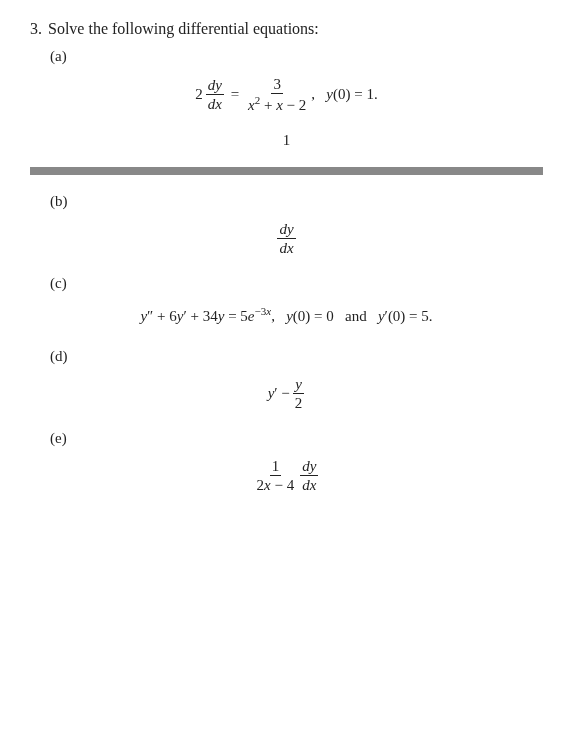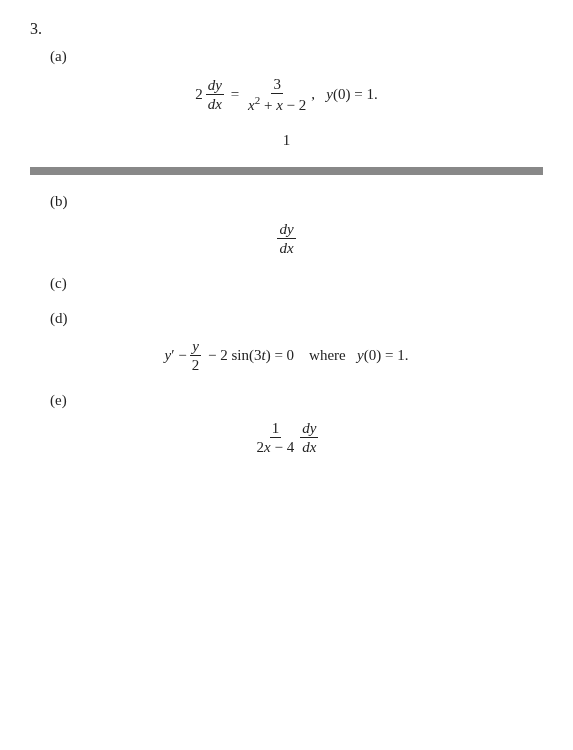--- a/index.html
+++ b/index.html
@@ -79,20 +79,21 @@
       font-size: 11px;
     }
 
     .italic { font-style: italic; }
   </style>
 </head>
 <body>
 
 <div style="display:flex; gap:6px; align-items:baseline; margin-bottom:8px;">
   <span>3.</span>
+  <span>Solve the following differential equations:</span>
 </div>
 
 <div class="part-row">
   <div class="part-label">(a)</div>
   <div class="equation-block">
     <span class="math-line">
       <span>2</span>
       <span class="frac">
         <span class="num italic">dy</span>
         <span class="den italic">dx</span>
@@ -120,32 +121,38 @@
         <span class="frac">
           <span class="num italic">dy</span>
           <span class="den italic">dx</span>
         </span>
       </span>
     </div>
   </div>
 
   <div class="part-row">
     <div class="part-label">(c)</div>
+    <div class="equation-block">
+      <span class="math-line">
+        <span>
+          <span class="italic">y</span>″ + 6<span class="italic">y</span>′ + 34<span class="italic">y</span> = 5<span class="italic">e</span><sup>−3<span class="italic">x</span></sup>,&nbsp;&nbsp;&nbsp;<span class="italic">y</span>(0) = 0&nbsp;&nbsp; and &nbsp;&nbsp;<span class="italic">y</span>′(0) = 5.
+        </span>
+      </span>
+    </div>
   </div>
 
   <div class="part-row">
     <div class="part-label">(d)</div>
     <div class="equation-block">
       <span class="math-line">
         <span><span class="italic">y</span>′ −</span>
         <span class="frac">
           <span class="num italic">y</span>
           <span class="den">2</span>
         </span>
-        <span>&nbsp;− 2 sin(3<span class="italic">t</span>) = 0 &nbsp;&nbsp; where &nbsp;&nbsp;<span class="italic">y</span>(0) = 1.</span>
       </span>
     </div>
   </div>
 
   <div class="part-row">
     <div class="part-label">(e)</div>
     <div class="equation-block">
       <span class="math-line">
         <span class="frac">
           <span class="num">1</span>

